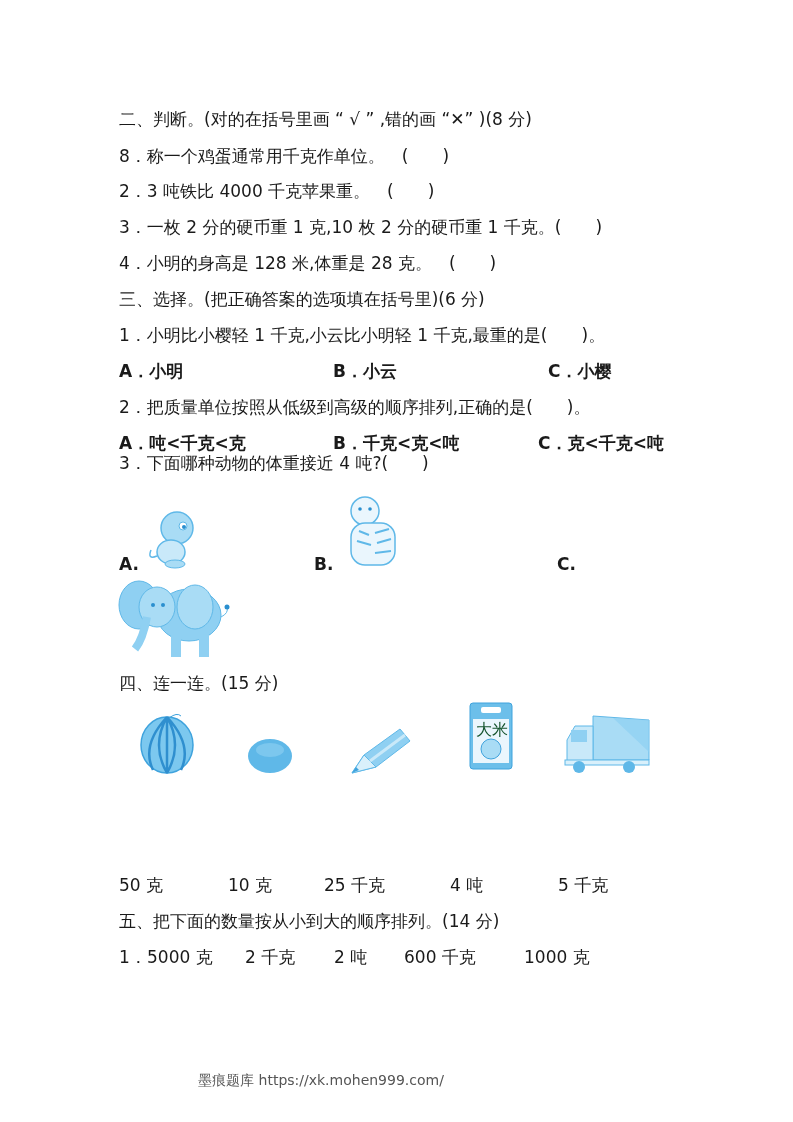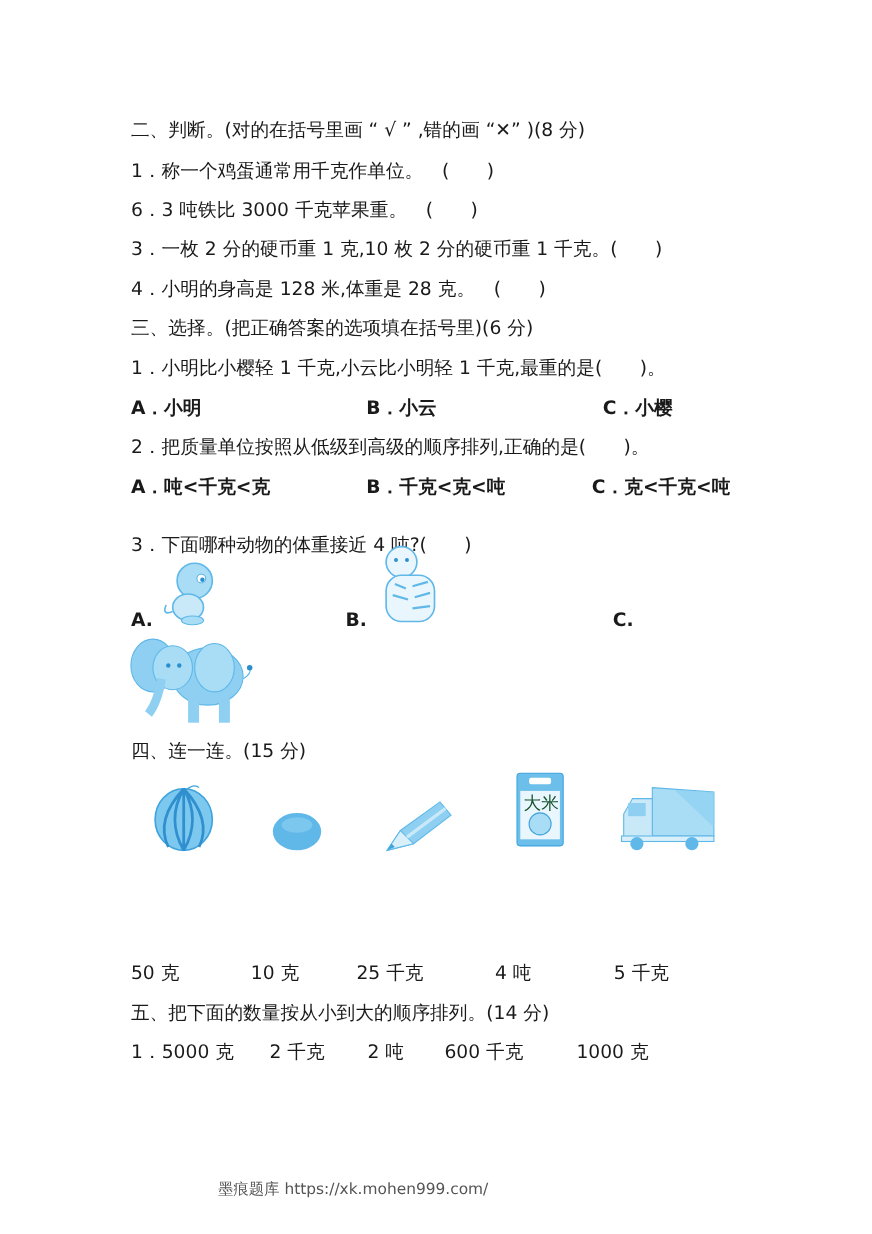--- a/index.html
+++ b/index.html
@@ -10,35 +10,35 @@
   .pic { position: absolute; }
   .footer { position: absolute; top: 1072px; left: 0; width: 642px; text-align: center;
             font-size: 14px; color: #555; font-family: "DejaVu Sans", sans-serif; }
   .unit { position: absolute; top: 874px; font-size: 17px; line-height: 22px; white-space: nowrap; }
   .sort-item { position: absolute; top: 946px; font-size: 17px; line-height: 22px; white-space: nowrap; }
 </style>
 </head>
 <body>
 
 <div class="line" style="top:108px">二、判断。(对的在括号里画 “ √ ” ,错的画 “✕” )(8 分)</div>
-<div class="line" style="top:145px">1．称一个鸡蛋通常用千克作单位。　(　　)</div>
-<div class="line" style="top:180px">6．3 吨铁比 3000 千克苹果重。　(　　)</div>
+<div class="line" style="top:145px">8．称一个鸡蛋通常用千克作单位。　(　　)</div>
+<div class="line" style="top:180px">2．3 吨铁比 4000 千克苹果重。　(　　)</div>
 <div class="line" style="top:216px">3．一枚 2 分的硬币重 1 克,10 枚 2 分的硬币重 1 千克。(　　)</div>
 <div class="line" style="top:252px">4．小明的身高是 128 米,体重是 28 克。　(　　)</div>
 
 <div class="line" style="top:288px">三、选择。(把正确答案的选项填在括号里)(6 分)</div>
 <div class="line" style="top:324px">1．小明比小樱轻 1 千克,小云比小明轻 1 千克,最重的是(　　)。</div>
 <div class="opt" style="top:360px;left:119px">A．小明</div>
 <div class="opt" style="top:360px;left:333px">B．小云</div>
 <div class="opt" style="top:360px;left:548px">C．小樱</div>
 <div class="line" style="top:396px">2．把质量单位按照从低级到高级的顺序排列,正确的是(　　)。</div>
 <div class="opt" style="top:432px;left:119px">A．吨&lt;千克&lt;克</div>
 <div class="opt" style="top:432px;left:333px">B．千克&lt;克&lt;吨</div>
 <div class="opt" style="top:432px;left:538px">C．克&lt;千克&lt;吨</div>
-<div class="line" style="top:485px">3．下面哪种动物的体重接近 4 吨?(　　)</div>
+<div class="line" style="top:452px">3．下面哪种动物的体重接近 4 吨?(　　)</div>
 
 <div class="opt" style="top:553px;left:119px">A.</div>
 <div class="opt" style="top:553px;left:314px">B.</div>
 <div class="opt" style="top:553px;left:557px">C.</div>
 
 <svg class="pic" style="left:145px;top:506px" width="58" height="64" viewBox="0 0 58 64">
   <circle cx="32" cy="22" r="16" fill="#a9dcf5" stroke="#5fb8e8" stroke-width="1.5"></circle>
   <circle cx="38" cy="20" r="4" fill="#fff" stroke="#5fb8e8"></circle>
   <circle cx="39" cy="21" r="2" fill="#2a8fcf"></circle>
   <ellipse cx="26" cy="46" rx="14" ry="12" fill="#c9e9f9" stroke="#5fb8e8" stroke-width="1.5"></ellipse>

